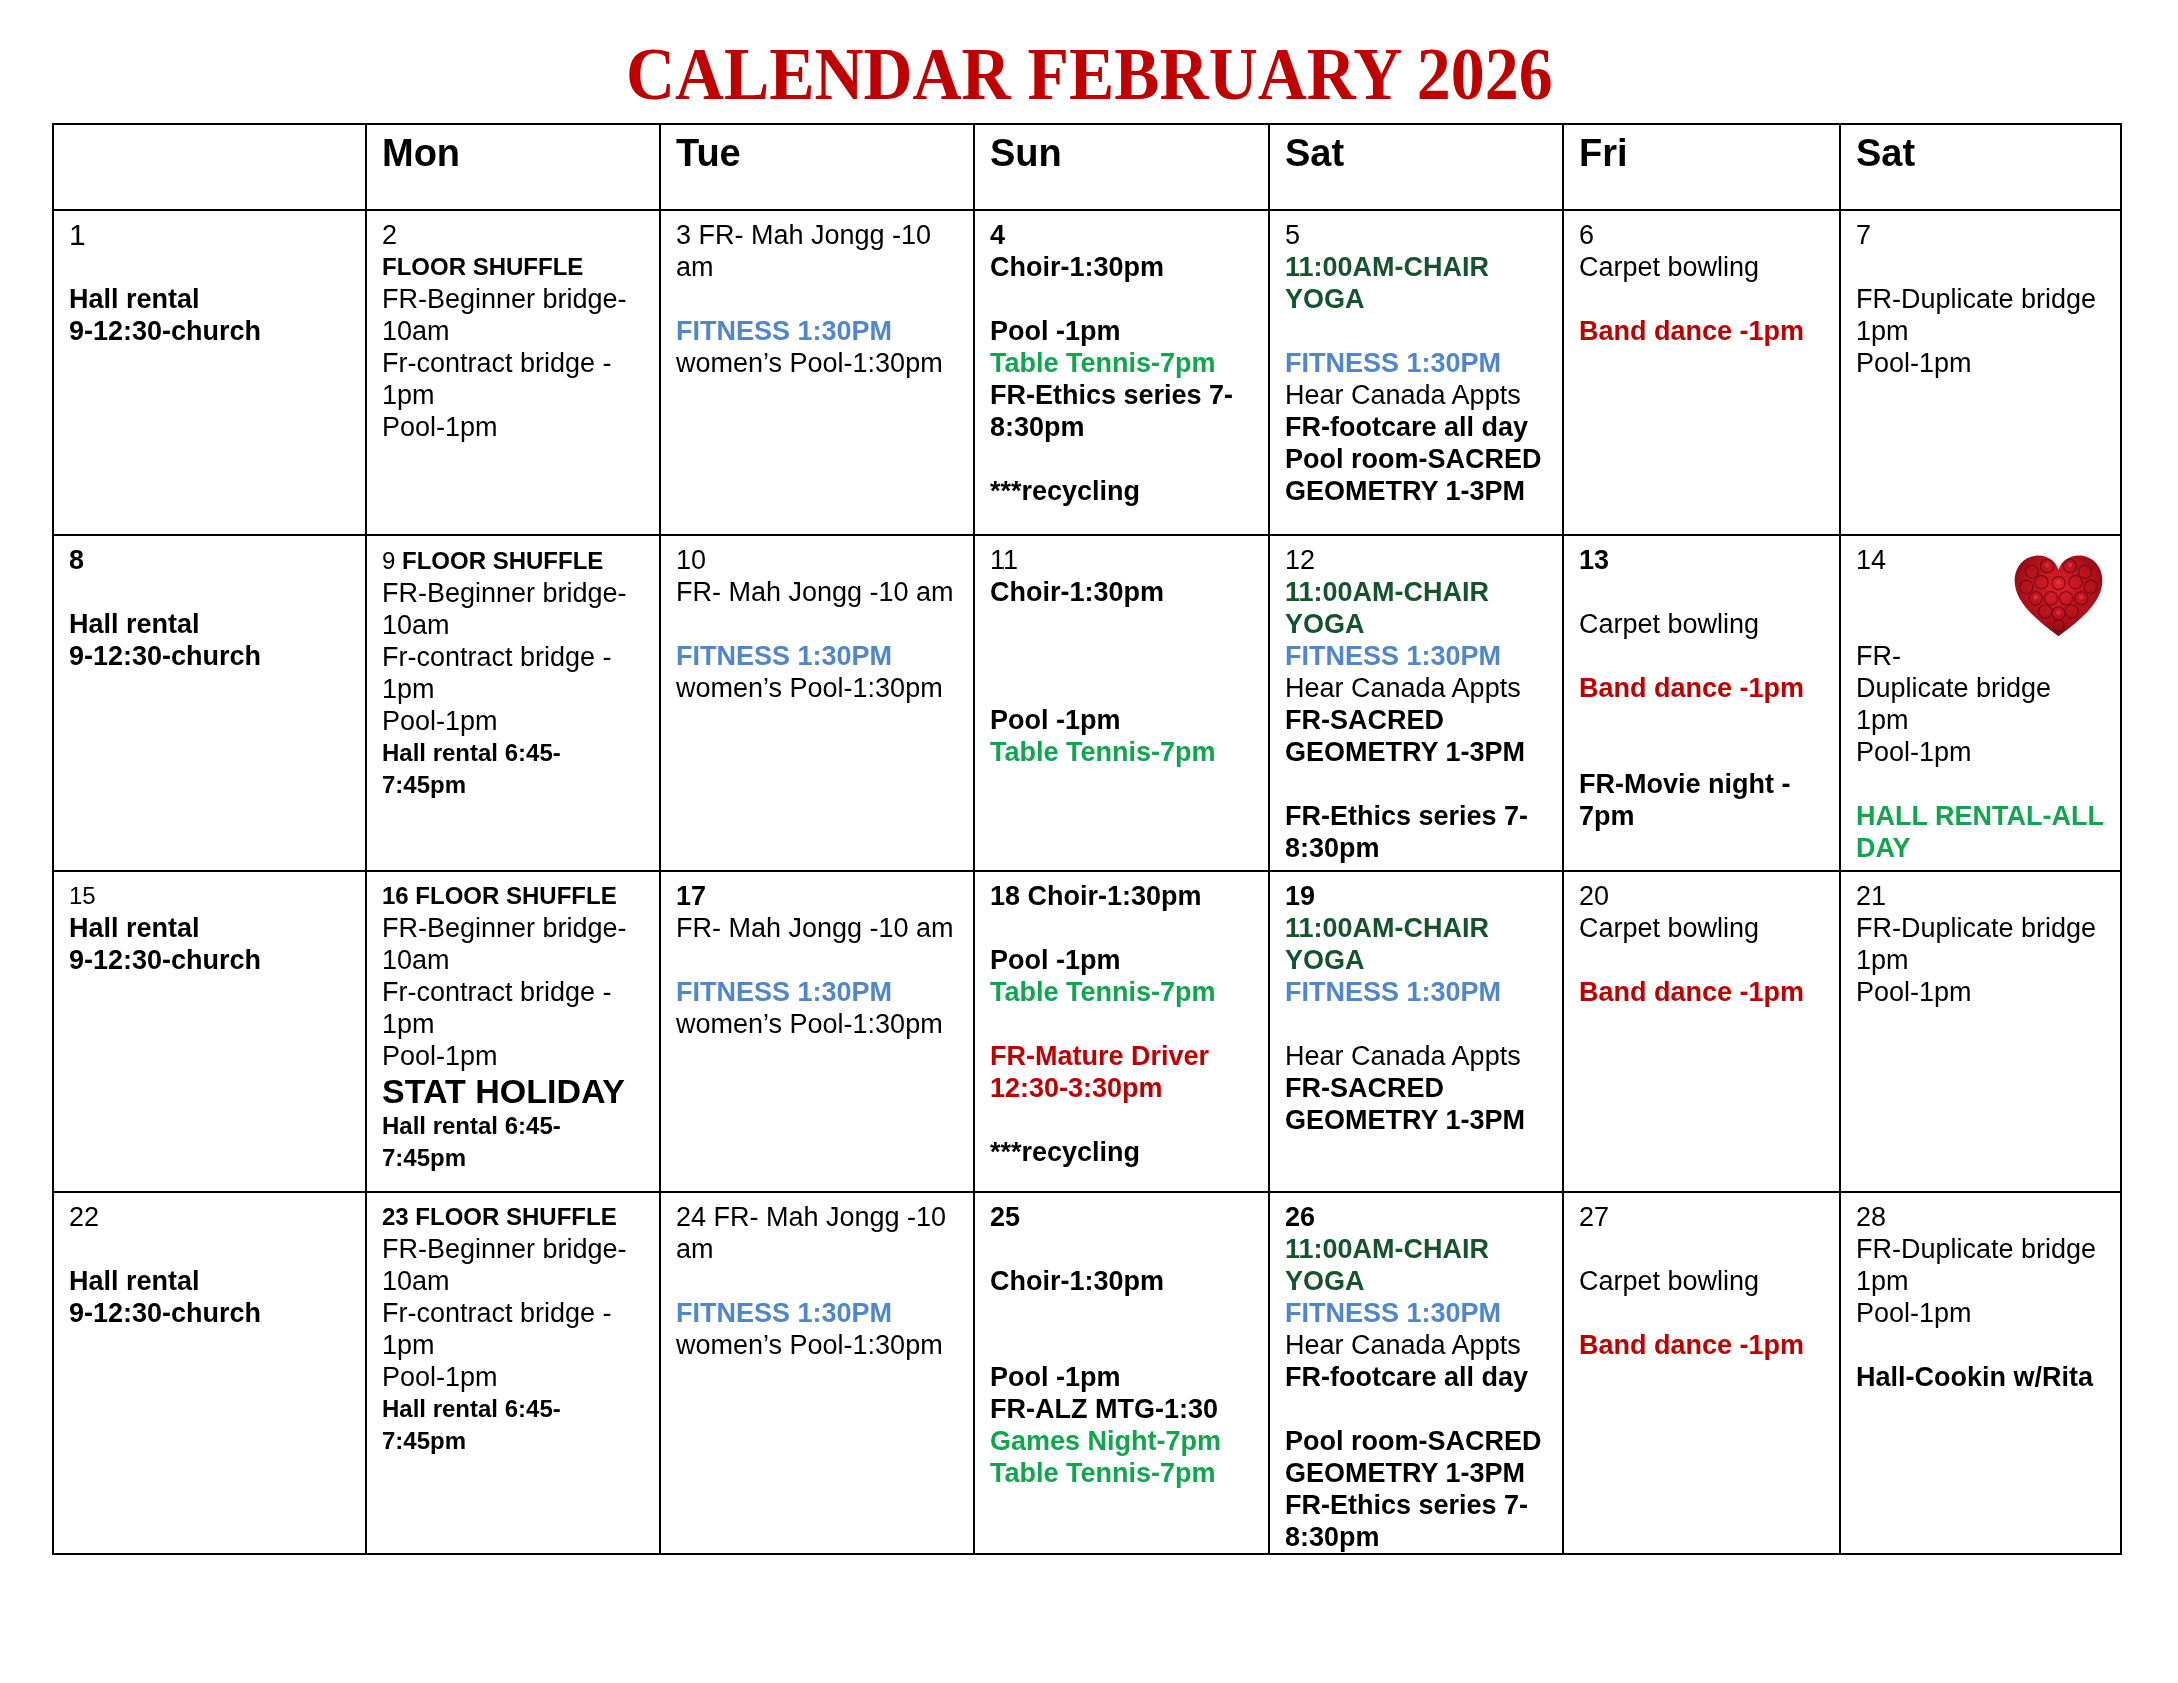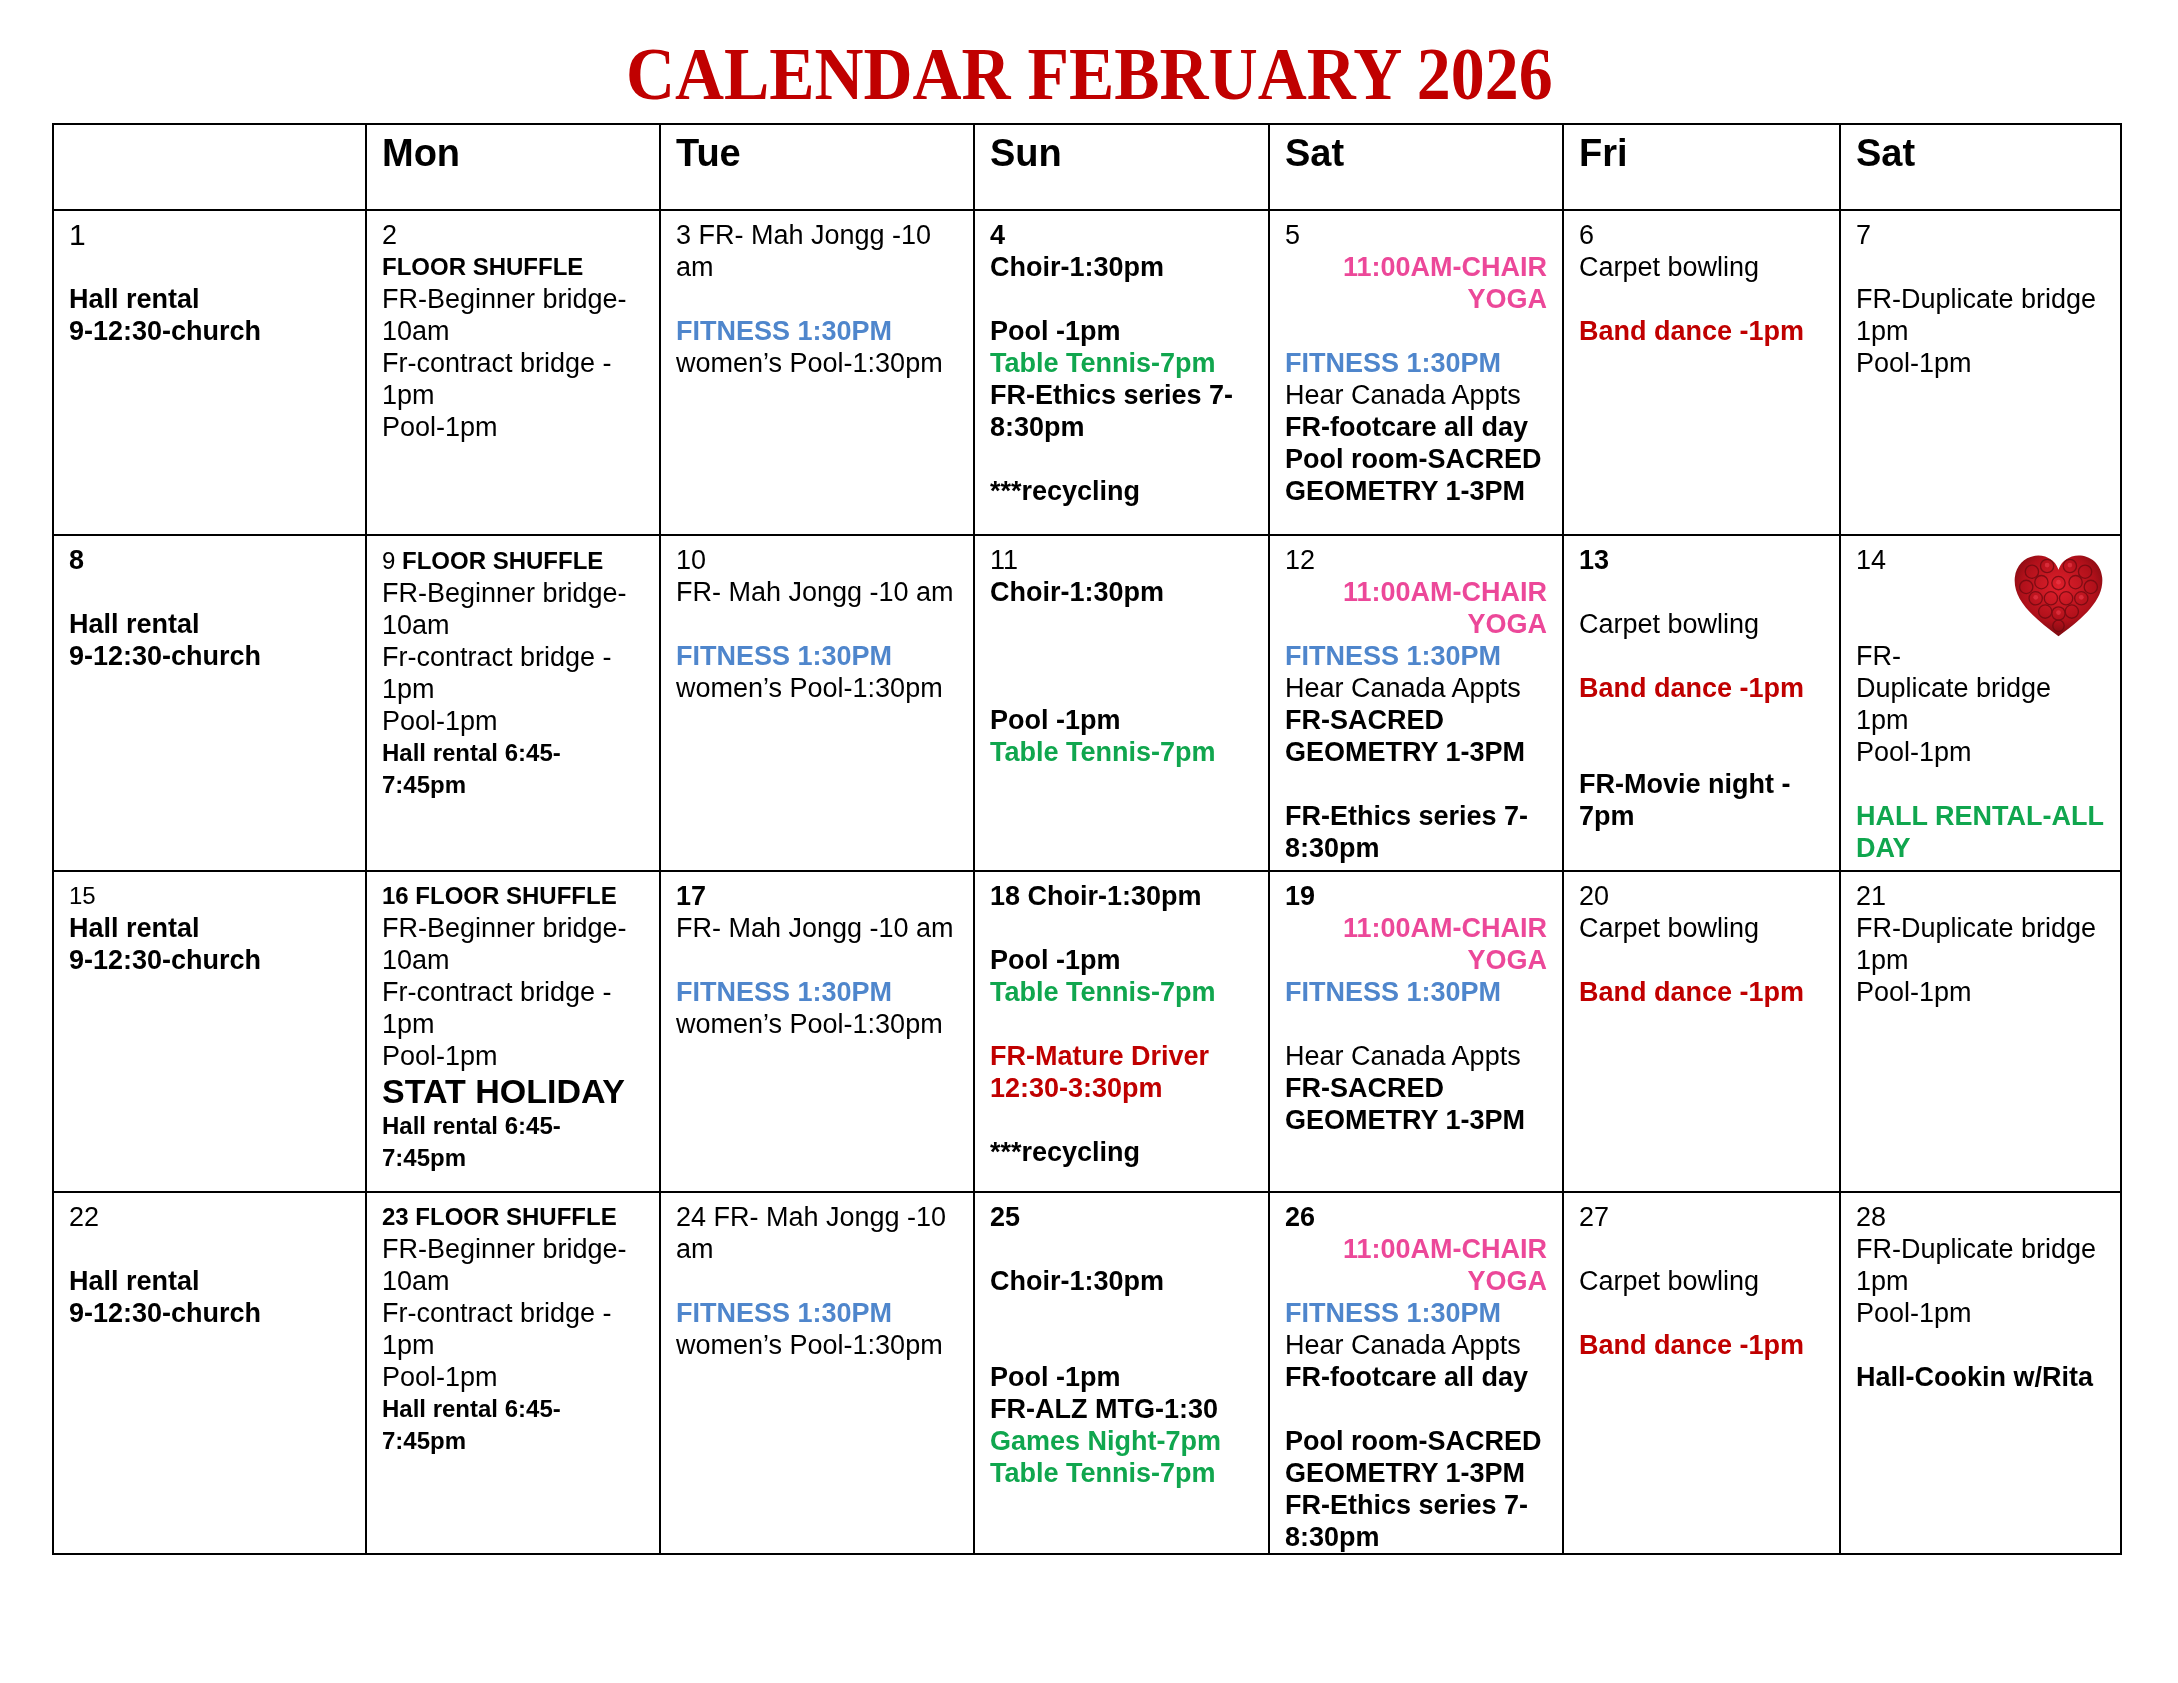--- a/index.html
+++ b/index.html
@@ -24,21 +24,21 @@
   tr.w2 td { height: 326px; }
   tr.w3 td { height: 311px; border-radius: 31px; }
   tr.w4 td { height: 346px; }
   .line { display: block; white-space: normal; }
   .b { font-weight: bold; }
   .sm { font-size: 24px; }
   .big { font-size: 34px; line-height: 38px; }
   .blank { display: block; height: 32px; }
   .c-blue { color: #4f86cc; }
   .c-green { color: #10a64e; }
-  .c-olive { color: #ec4899; text-align: right; }
+  .c-olive { color: #14532d; }
   .c-red { color: #c00000; }
   .heart { position: absolute; width: 95px; height: 89px; }
 </style>
 </head>
 <body>
 
 <div class="title"><span>CALENDAR FEBRUARY 2026</span></div>
 
 <table class="cal">
   <colgroup>

